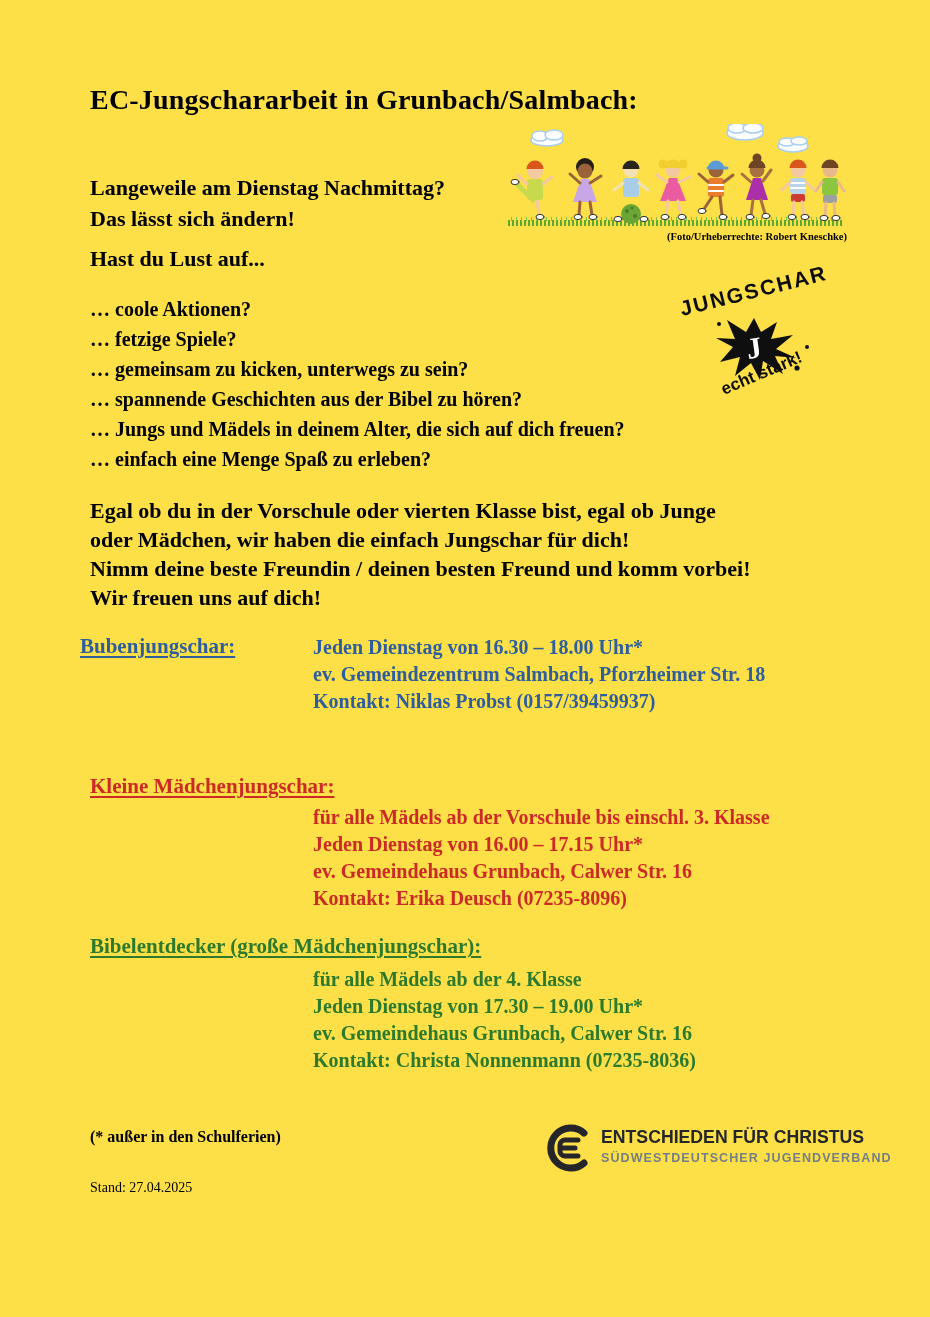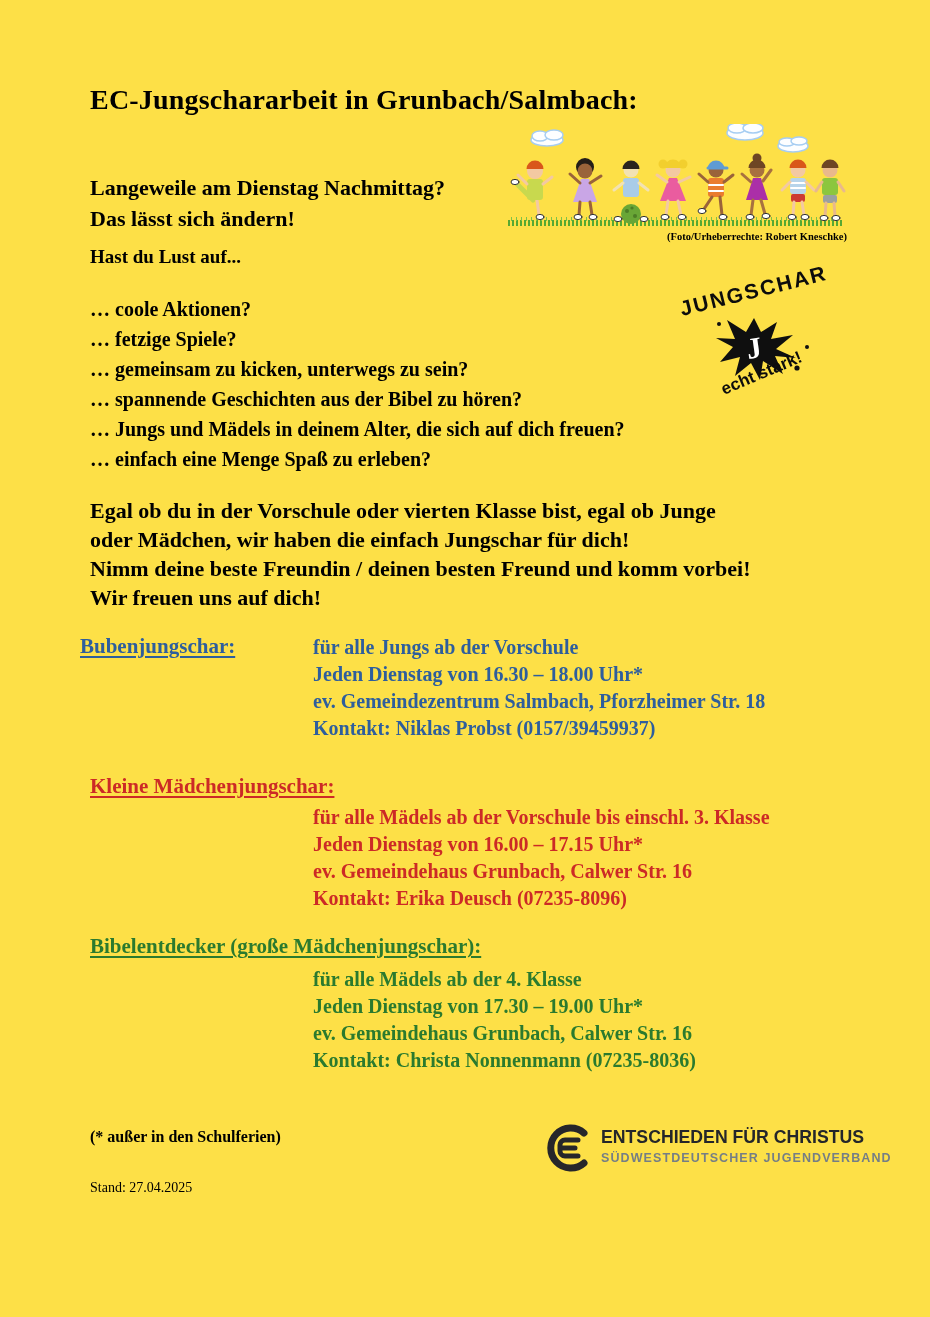--- a/index.html
+++ b/index.html
@@ -3,21 +3,21 @@
 <meta charset="utf-8">
 <style>
   html,body{margin:0;padding:0;background:#ffffff;}
   .page{
     position:relative;width:930px;height:1317px;background:#fde047;
     font-family:"Liberation Serif","DejaVu Serif",serif;color:#000;overflow:hidden;
   }
   .abs{position:absolute;}
   .title{left:90px;top:84px;font-size:28px;font-weight:bold;letter-spacing:.2px;}
   .intro{left:90px;top:172px;font-size:22px;font-weight:bold;line-height:31px;}
-  .lust{left:90px;top:246px;font-size:19px;font-weight:bold;}
+  .lust{left:90px;top:246px;font-size:22px;font-weight:bold;}
   .wishlist{left:90px;top:294px;font-size:20px;font-weight:bold;line-height:30px;}
   .pitch{left:90px;top:496px;font-size:22px;font-weight:bold;line-height:29px;}
   .credit{left:505px;top:231px;width:342px;text-align:right;font-size:10.5px;font-weight:bold;}
   .group-heading{font-size:21px;font-weight:bold;text-decoration:underline;text-decoration-thickness:2px;text-underline-offset:3px;}
   .group-details{font-size:20px;font-weight:bold;line-height:27px;}
   .note{left:90px;top:1128px;font-size:16px;font-weight:bold;}
   .stand{left:90px;top:1180px;font-size:14px;}
   .ec-line1{left:601px;top:1126px;font-family:"Liberation Sans","DejaVu Sans",sans-serif;
     font-weight:bold;font-size:19px;color:#24262a;transform:scaleX(.93);transform-origin:left top;white-space:nowrap;}
   .ec-line2{left:601px;top:1151px;font-family:"Liberation Sans","DejaVu Sans",sans-serif;
@@ -187,21 +187,20 @@
 
   <div class="abs pitch">
     <div>Egal ob du in der Vorschule oder vierten Klasse bist, egal ob Junge</div>
     <div>oder Mädchen, wir haben die einfach Jungschar für dich!</div>
     <div>Nimm deine beste Freundin / deinen besten Freund und komm vorbei!</div>
     <div>Wir freuen uns auf dich!</div>
   </div>
 
   <div class="abs group-heading" style="left: 80px; top: 634px; color: rgb(46, 94, 157); text-align: right;">Bubenjungschar:</div>
   <div class="abs group-details" style="left: 313px; top: 634px; color: rgb(46, 94, 157);">
-    <div>für alle Jungs ab der Vorschule</div>
     <div>Jeden Dienstag von 16.30 – 18.00 Uhr*</div>
     <div>ev. Gemeindezentrum Salmbach, Pforzheimer Str. 18</div>
     <div>Kontakt: Niklas Probst (0157/39459937)</div>
   </div>
 
   <div class="abs group-heading" style="left: 90px; top: 774px; color: rgb(204, 42, 38);">Kleine Mädchenjungschar:</div>
   <div class="abs group-details" style="left: 313px; top: 804px; color: rgb(204, 42, 38);">
     <div>für alle Mädels ab der Vorschule bis einschl. 3. Klasse</div>
     <div>Jeden Dienstag von 16.00 – 17.15 Uhr*</div>
     <div>ev. Gemeindehaus Grunbach, Calwer Str. 16</div>

